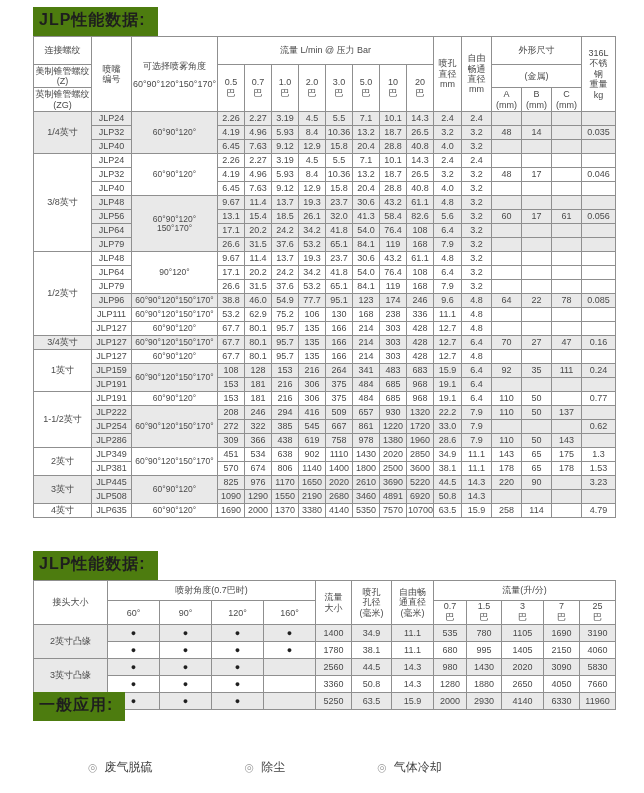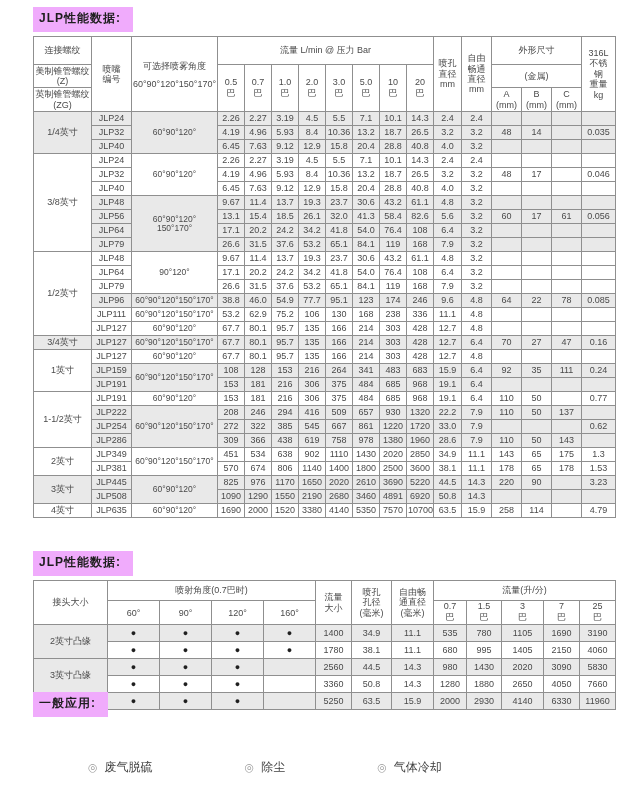--- a/index.html
+++ b/index.html
@@ -3,21 +3,21 @@
 <meta charset="utf-8">
 <style>
   * { margin:0; padding:0; box-sizing:border-box; }
   html,body { background:#ffffff; }
   .page {
     position:relative; width:644px; height:793px; background:#fff;
     font-family:"Liberation Sans","DejaVu Sans",sans-serif; color:#4a4a4a; overflow:hidden;
   }
   .sec-title {
     position:absolute; left:33px; display:inline-block;
-    background:#f0abfc; color:#1e1e1e; font-weight:bold; font-size:12px;
+    background:#4d7c0f; color:#1e1e1e; font-weight:bold; font-size:16px;
     padding:3px 12px 5px 6px; letter-spacing:1px;
   }
   #title1 { top:7px; }
   #title2 { top:551px; }
   #title3 { top:692px; }
   table { border-collapse:collapse; table-layout:fixed; position:absolute; left:33px; background:#fff; }
   #t1 { top:36px; width:582px; }
   #t2 { top:580px; width:582px; }
   th, td {
     border:1px solid #8f8f8f; font-weight:normal; text-align:center; vertical-align:middle;
@@ -638,21 +638,21 @@
           <td></td>
           <td></td>
           <td></td>
         </tr>
         <tr>
           <td rowspan="1">4英寸</td>
           <td>JLP635</td>
           <td class="prewrap angle-cell" rowspan="1">60°90°120°</td>
           <td>1690</td>
           <td>2000</td>
-          <td>1520</td>
+          <td>1370</td>
           <td>3380</td>
           <td>4140</td>
           <td>5350</td>
           <td>7570</td>
           <td>10700</td>
           <td>63.5</td>
           <td>15.9</td>
           <td>258</td>
           <td>114</td>
           <td></td>

